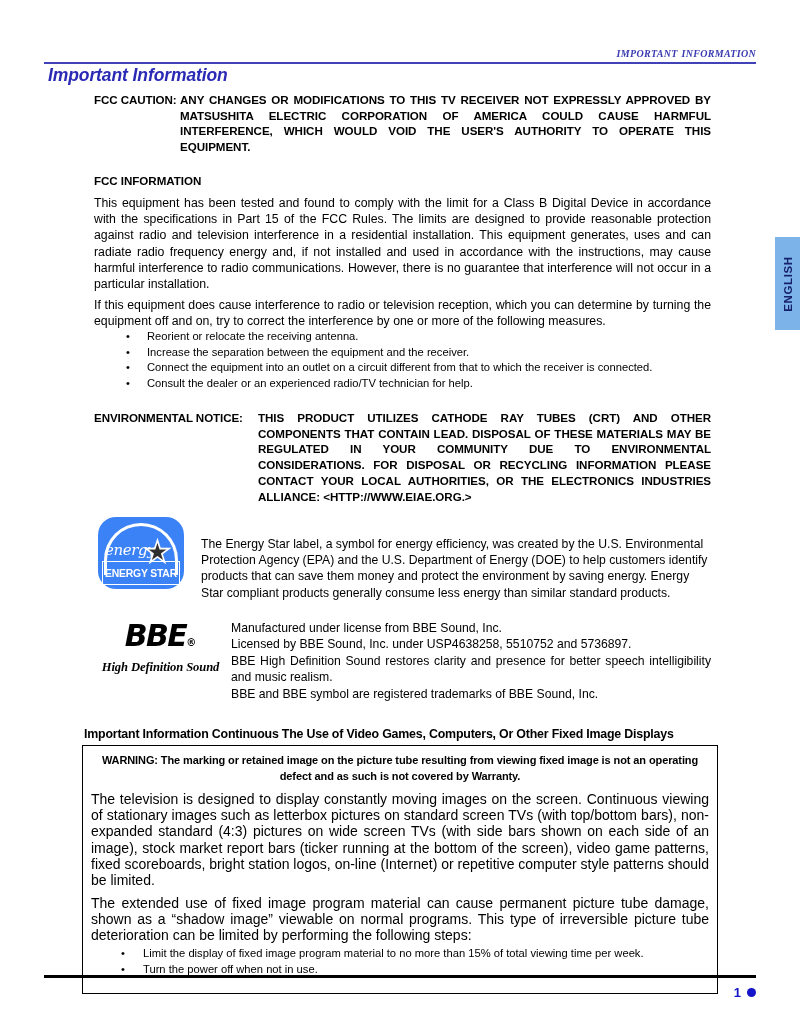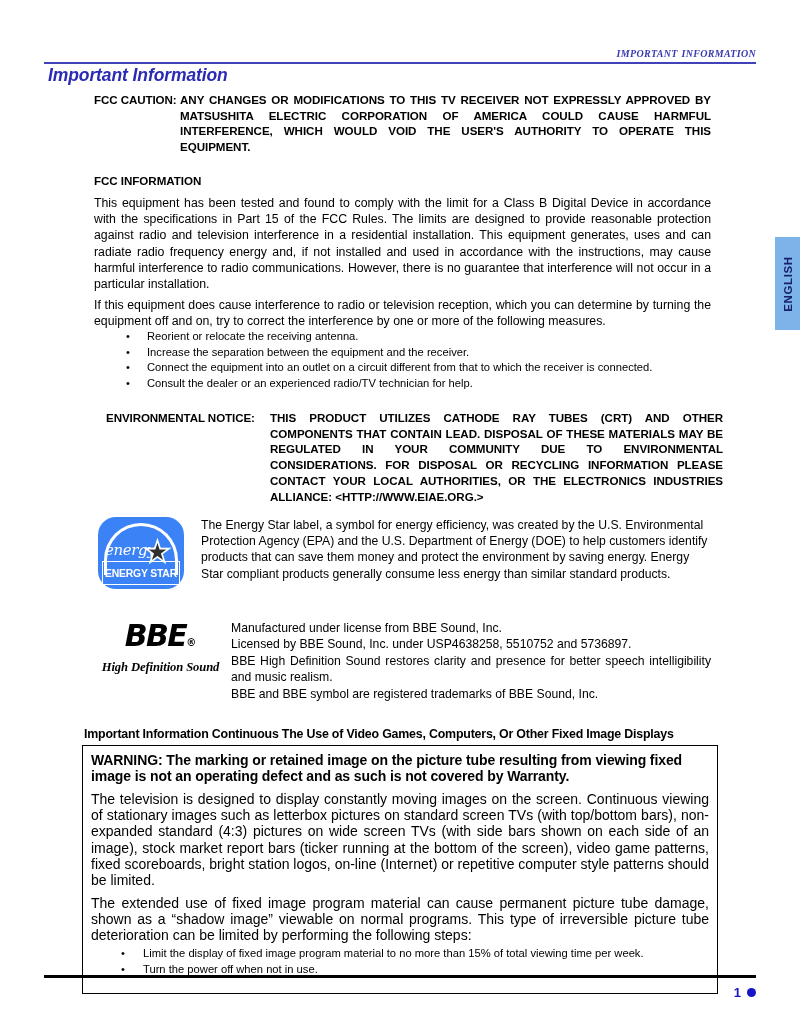--- a/index.html
+++ b/index.html
@@ -149,21 +149,20 @@
   }
   .measure-text {
     flex: 1 1 auto;
   }
 
   
   #env-notice {
     left: 94px;
     top: 410px;
     width: 617px;
-    margin-left: 12px;
   }
   #env-notice-label {
     float: left;
     font-weight: bold;
     font-size: 11.6px;
     line-height: 15.7px;
     letter-spacing: -0.1px;
   }
   #env-notice-text {
     margin-left: 164px;
@@ -239,20 +238,21 @@
     font-family: "Liberation Sans", sans-serif;
     font-weight: bold;
     font-size: 10.4px;
     color: #ffffff;
     letter-spacing: -0.2px;
   }
   #energy-star-text {
     margin-left: 103px;
     font-size: 12.2px;
     line-height: 16.2px;
+    margin-top: 19px;
   }
 
   
   #bbe-block {
     left: 98px;
     top: 620px;
     width: 613px;
   }
   #bbe-logo {
     position: absolute;
@@ -310,23 +310,24 @@
     position: absolute;
     left: 82px;
     top: 745px;
     width: 636px;
     border: 1.2px solid #000000;
     box-sizing: border-box;
     padding: 6px 8px 16px 8px;
   }
   #warning-headline {
     font-weight: bold;
-    font-size: 14px;
+    font-size: 11px;
     line-height: 16.4px;
     letter-spacing: -0.1px;
+    text-align: center;
   }
   .warn-p {
     font-size: 14px;
     line-height: 16.3px;
     text-align: justify;
     text-justify: inter-word;
     margin-top: 6px;
   }
   #warning-steps {
     margin-top: 2px;

